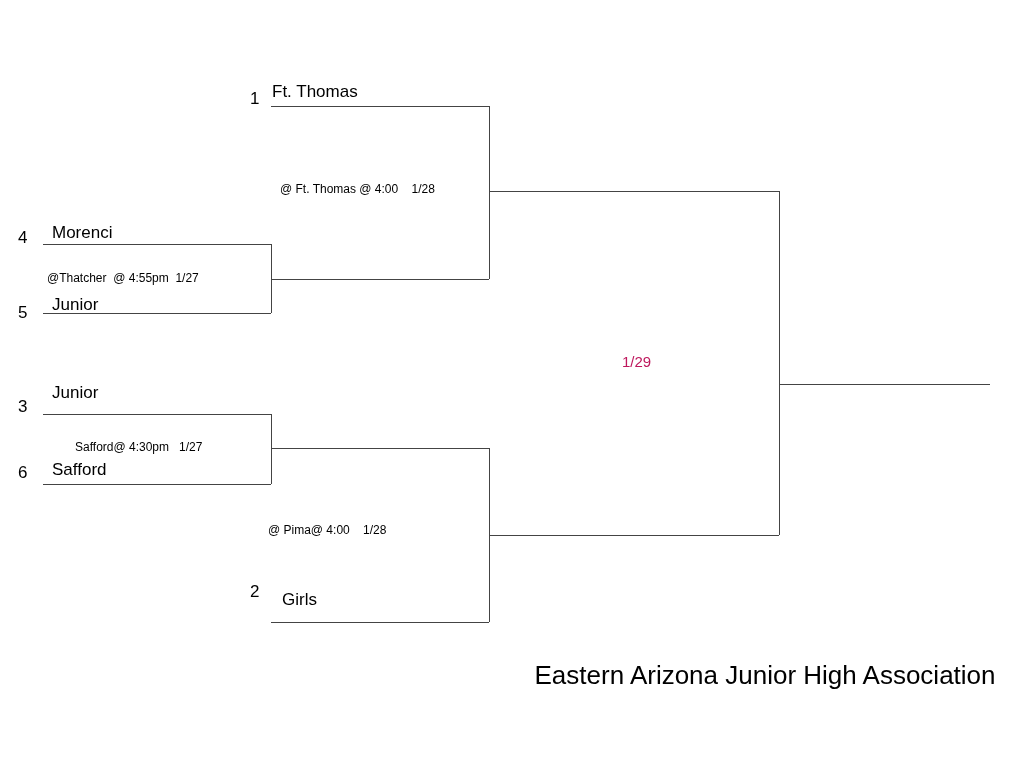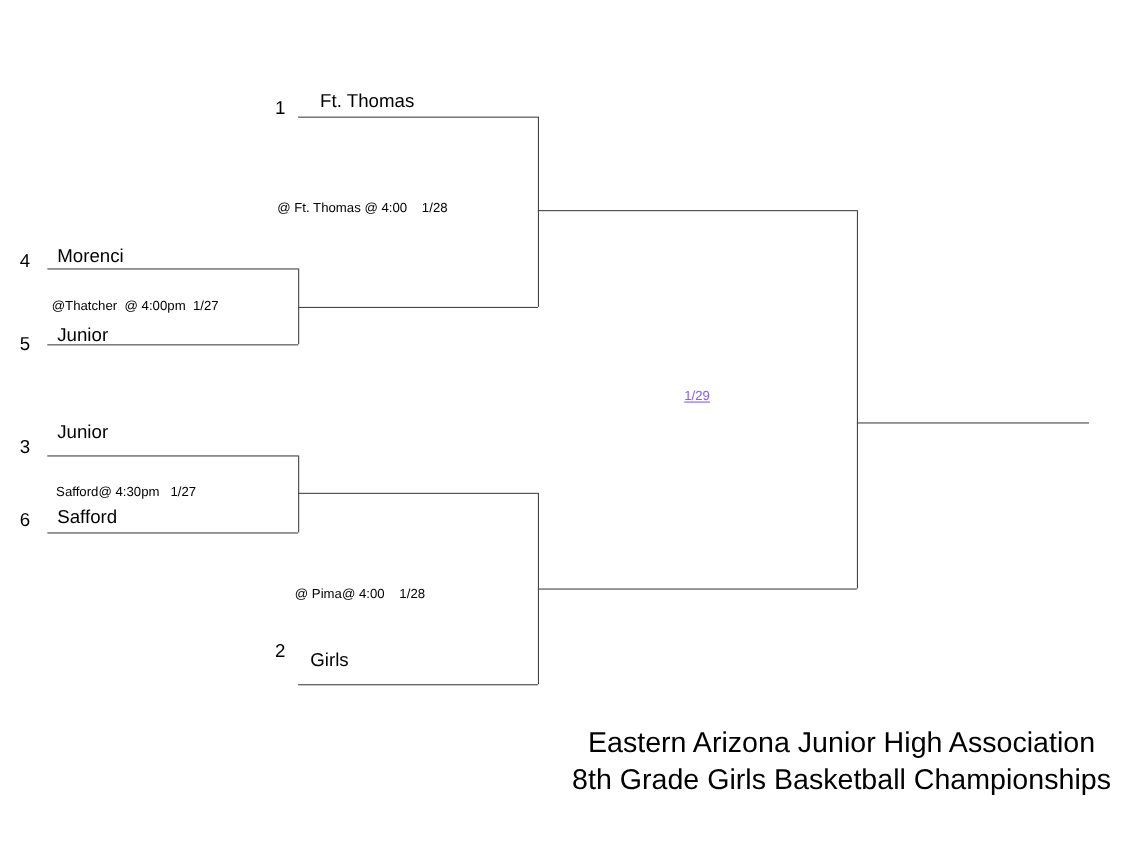--- a/index.html
+++ b/index.html
@@ -1,21 +1,21 @@
 <!DOCTYPE html>
 <html><head>
 <meta charset="utf-8">
 <style>
   html, body { margin: 0; padding: 0; background: #ffffff; }
   body { width: 1024px; height: 770px; position: relative; overflow: hidden; font-family: "Liberation Sans", sans-serif; color: #000; }
   .abs { position: absolute; white-space: nowrap; }
   .seed { font-size: 17px; }
   .team { font-size: 17px; }
   .game { font-size: 12px; }
-  .final-date { font-size: 12px; color: #8b5cf6; text-decoration: underline; }
+  .final-date { font-size: 15px; color: #be185d; }
   .title { font-size: 26px; text-align: center; line-height: 33px; }
   .hl { position: absolute; height: 0; border-top: 1.5px solid #444; }
   .vl { position: absolute; width: 0; border-left: 1.5px solid #444; }
 </style>
 </head>
 <body>
 
 <div class="hl" style="left:271px; top:106px; width:218px;"></div>
 <div class="vl" style="left:489px; top:106px; height:173px;"></div>
 <div class="hl" style="left:489px; top:191px; width:290px;"></div>
@@ -31,37 +31,36 @@
 <div class="hl" style="left:271px; top:448px; width:218px;"></div>
 
 <div class="hl" style="left:271px; top:622px; width:218px;"></div>
 <div class="vl" style="left:489px; top:448px; height:174px;"></div>
 <div class="hl" style="left:489px; top:535px; width:290px;"></div>
 
 <div class="vl" style="left:779px; top:191px; height:344px;"></div>
 <div class="hl" style="left:779px; top:384px; width:211px;"></div>
 
 <span class="abs seed" style="left:250px; top:89px;">1</span>
-<span class="abs team" style="left:291px; top:82px;">Ft. Thomas</span>
-<span class="abs game" style="left:252px; top:182px; white-space:pre;">@ Ft. Thomas @ 4:00    1/28</span>
+<span class="abs team" style="left:272px; top:82px;">Ft. Thomas</span>
+<span class="abs game" style="left:280px; top:182px; white-space:pre;">@ Ft. Thomas @ 4:00    1/28</span>
 
 <span class="abs seed" style="left:18px; top:228px;">4</span>
 <span class="abs team" style="left:52px; top:223px;">Morenci</span>
-<span class="abs game" style="left:47px; top:271px; white-space:pre;">@Thatcher  @ 4:00pm  1/27</span>
+<span class="abs game" style="left:47px; top:271px; white-space:pre;">@Thatcher  @ 4:55pm  1/27</span>
 <span class="abs seed" style="left:18px; top:303px;">5</span>
 <span class="abs team" style="left:52px; top:295px;">Junior</span>
 
 <span class="abs seed" style="left:18px; top:397px;">3</span>
 <span class="abs team" style="left:52px; top:383px;">Junior</span>
-<span class="abs game" style="left:51px; top:440px; white-space:pre;">Safford@ 4:30pm   1/27</span>
+<span class="abs game" style="left:75px; top:440px; white-space:pre;">Safford@ 4:30pm   1/27</span>
 <span class="abs seed" style="left:18px; top:463px;">6</span>
 <span class="abs team" style="left:52px; top:460px;">Safford</span>
 
-<span class="abs game" style="left:268px; top:523px; white-space:pre;margin-top:10px;">@ Pima@ 4:00    1/28</span>
+<span class="abs game" style="left:268px; top:523px; white-space:pre;">@ Pima@ 4:00    1/28</span>
 <span class="abs seed" style="left:250px; top:582px;">2</span>
 <span class="abs team" style="left:282px; top:590px;">Girls</span>
 
 <span class="abs final-date" style="left:622px; top:353px;">1/29</span>
 
 <div class="abs title" style="left:510px; top:659px; width:510px;text-align:center;">
   <div>Eastern Arizona Junior High Association</div>
-  <div>8th Grade Girls Basketball Championships</div>
 </div>
 
 </body></html>

